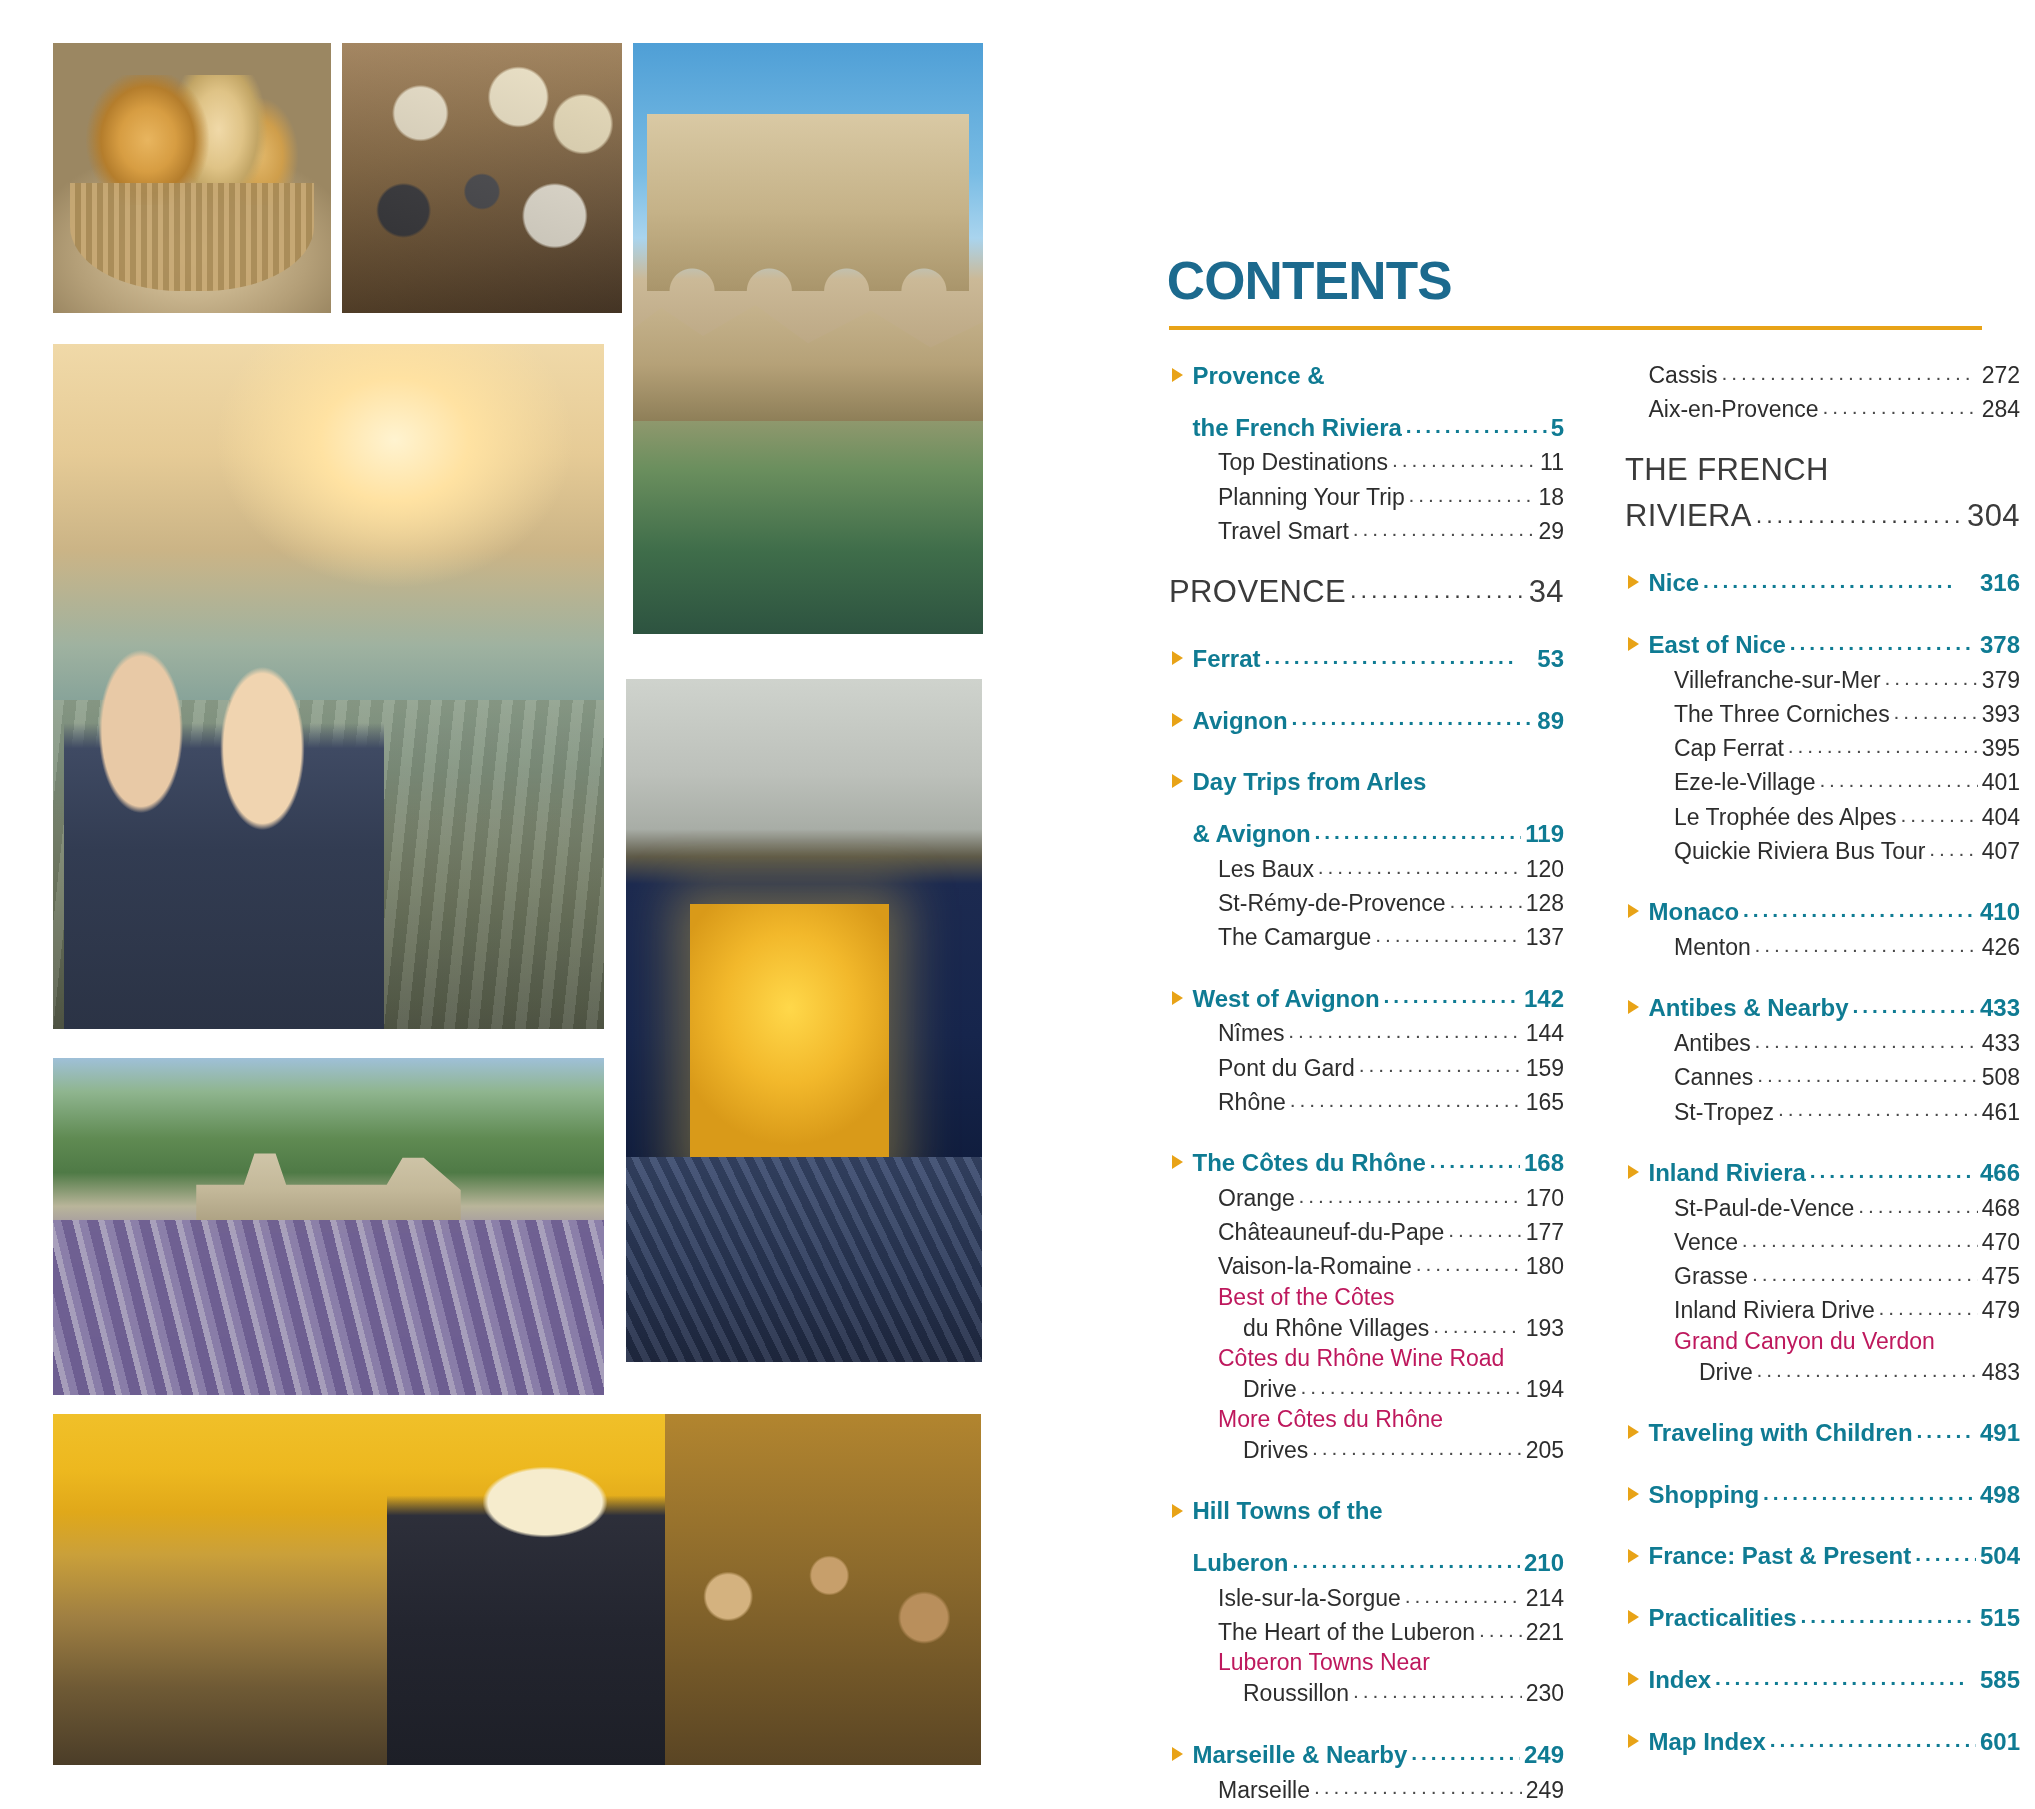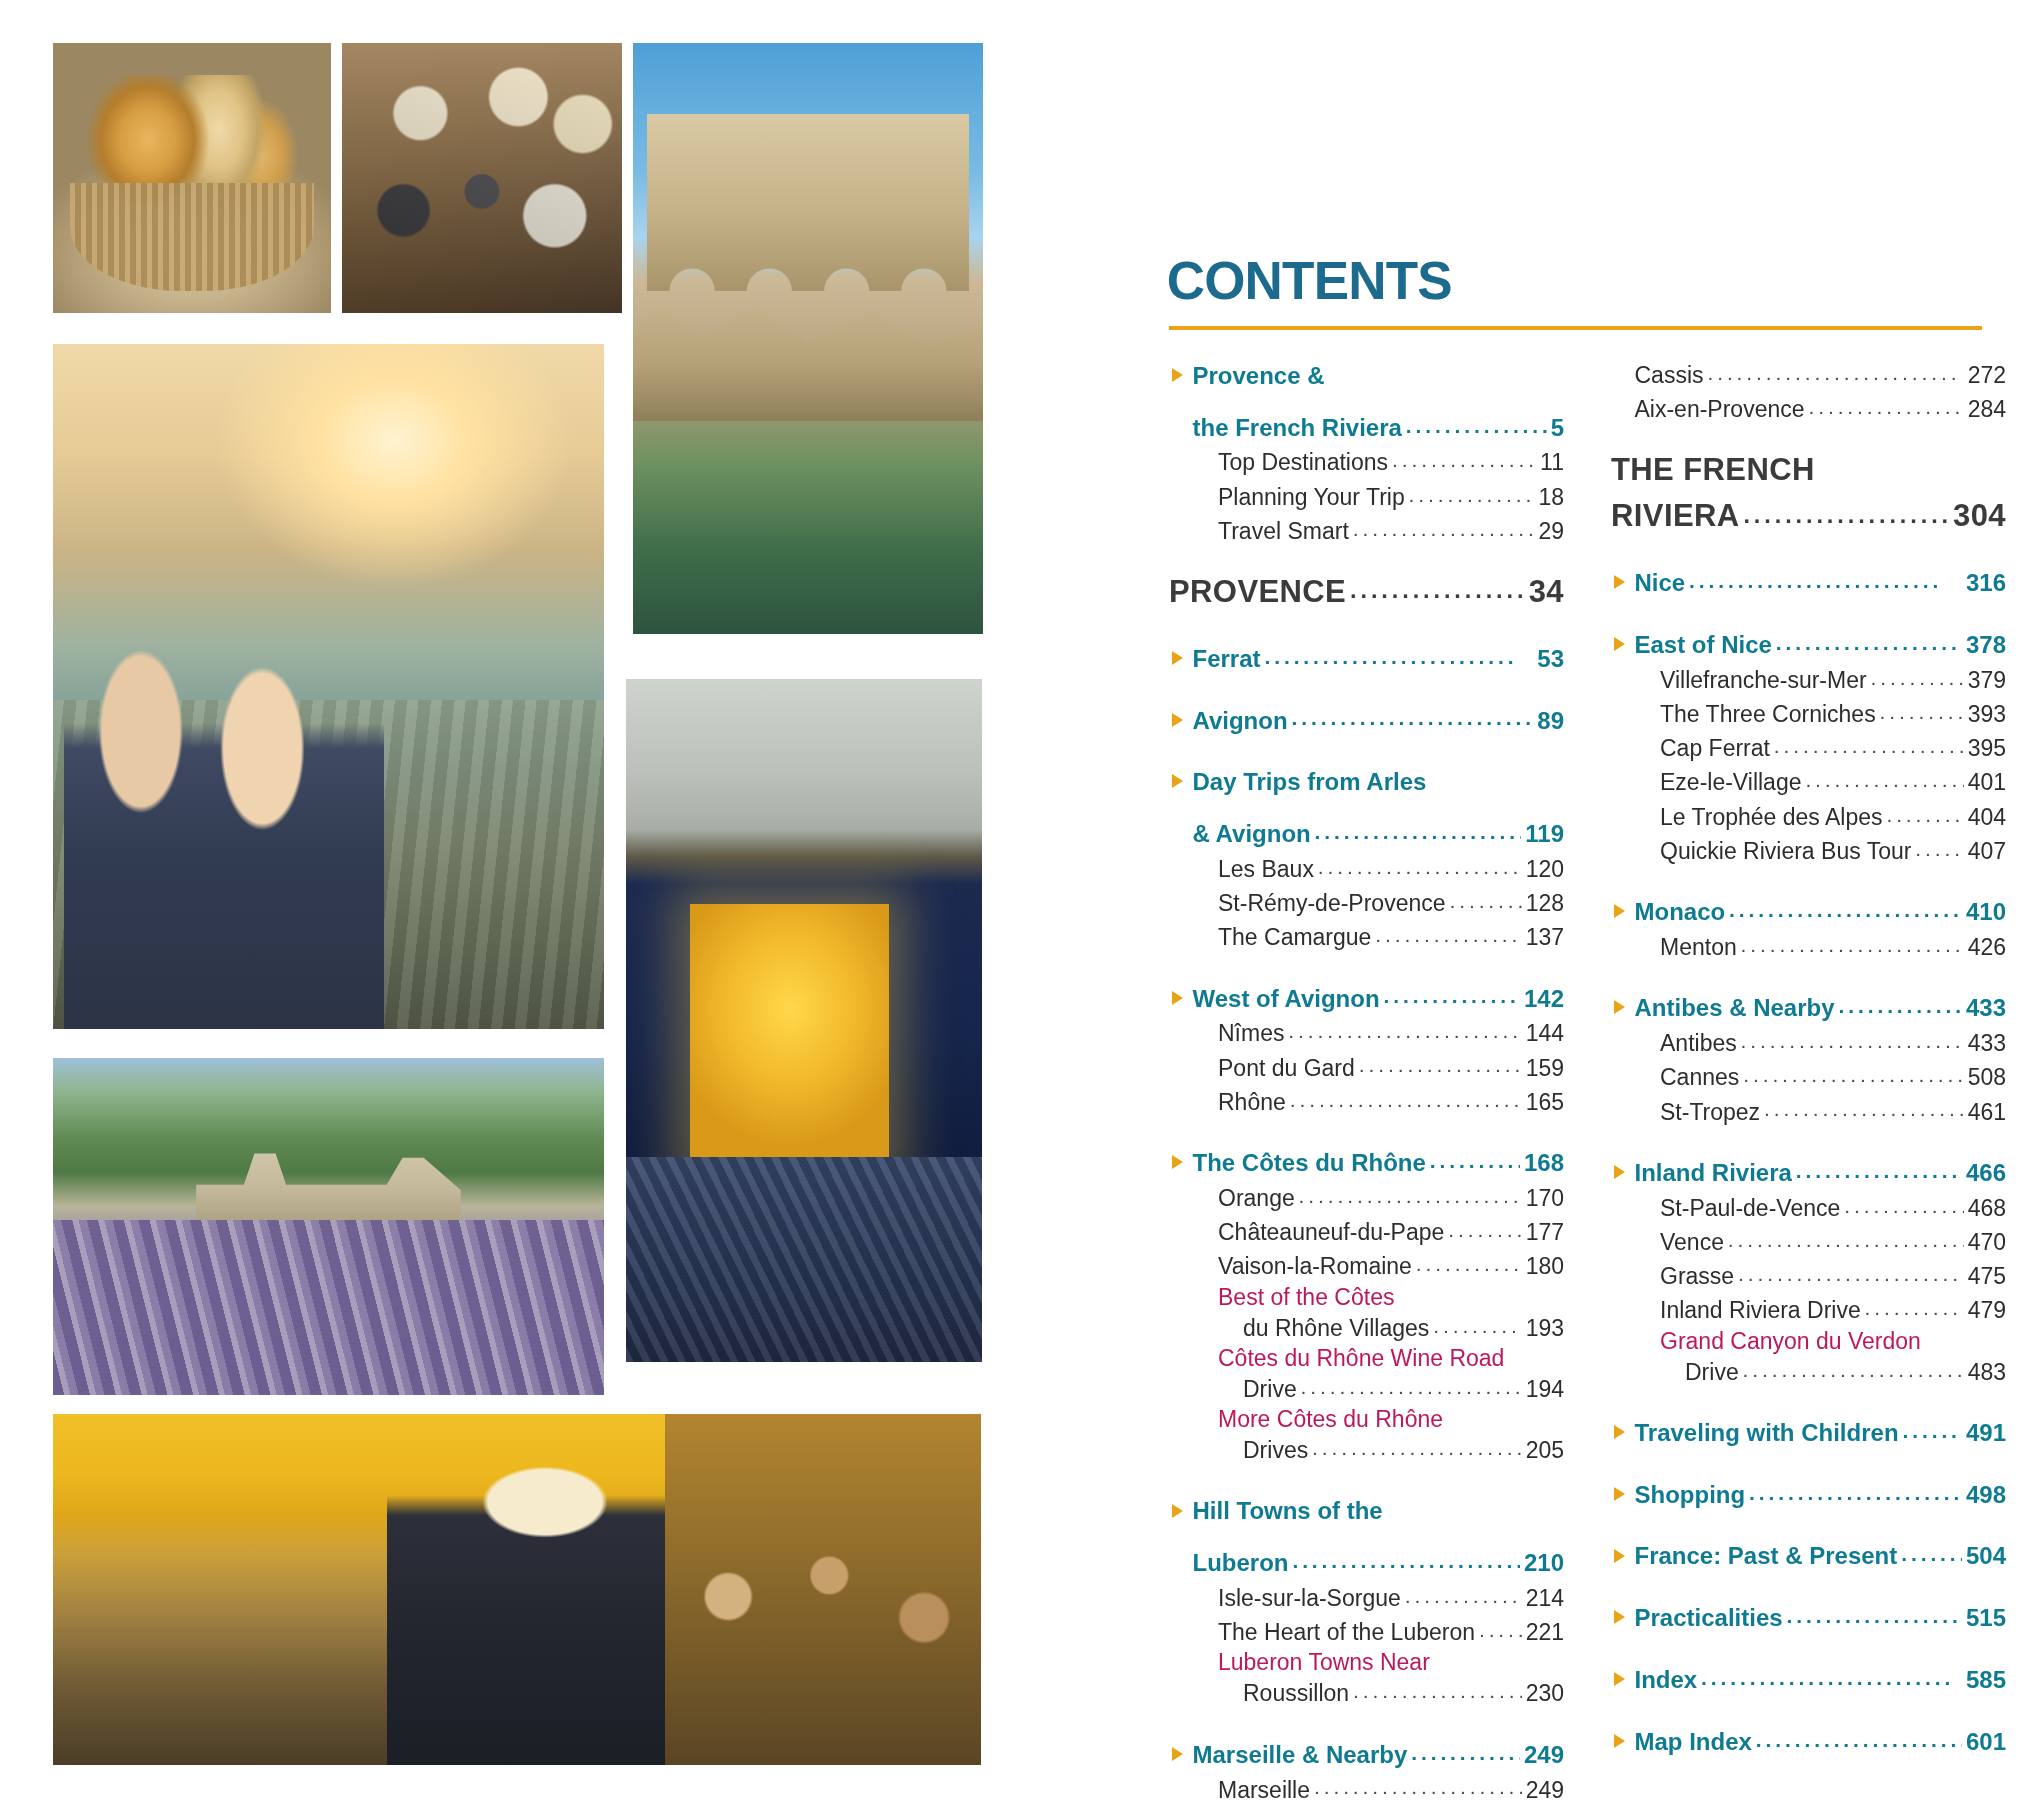--- a/index.html
+++ b/index.html
@@ -222,21 +222,21 @@
     line-height: 1;
   }
   .title-rule {
     margin: 19px 0 0 14px;
     width: 813px;
     height: 3.9px;
     background: #e8a317;
   }
   .toc-cols {
     display: flex;
-    gap: 47px;
+    gap: 61px;
     margin: 28px 0 0 14px;
   }
   .toc-col { width: 395px; }
 
   .row {
     display: flex;
     align-items: baseline;
     font-size: 23px;
     line-height: 1.49;
     color: #2d2d2d;
@@ -277,21 +277,21 @@
   }
   .chapter.cont {
     margin-top: 16px;
     padding-left: 23.5px;
   }
 
   
   .section {
     color: #3b3b3b;
     font-size: 31px;
-    font-weight: bold;
+    font-weight: normal;
     margin-top: 20.4px;
     letter-spacing: 0.4px;
   }
   .section .dots { color: #3b3b3b; font-size: 23.5px; }
 
   
   .sub {
     padding-left: 49px;
     font-size: 23px;
     color: #2d2d2d;

